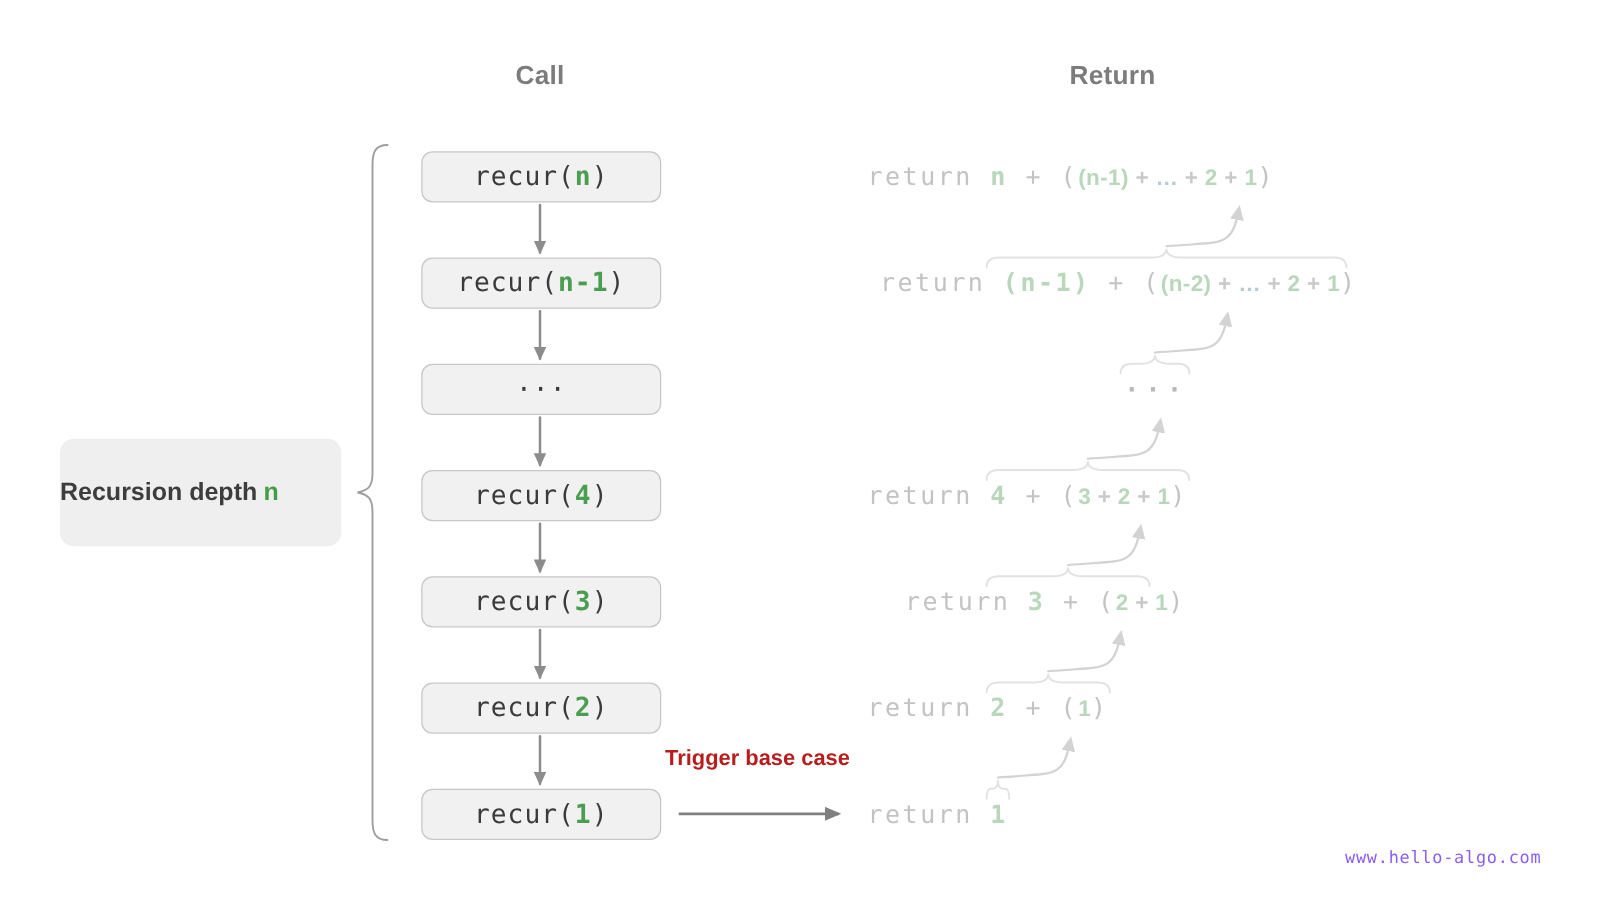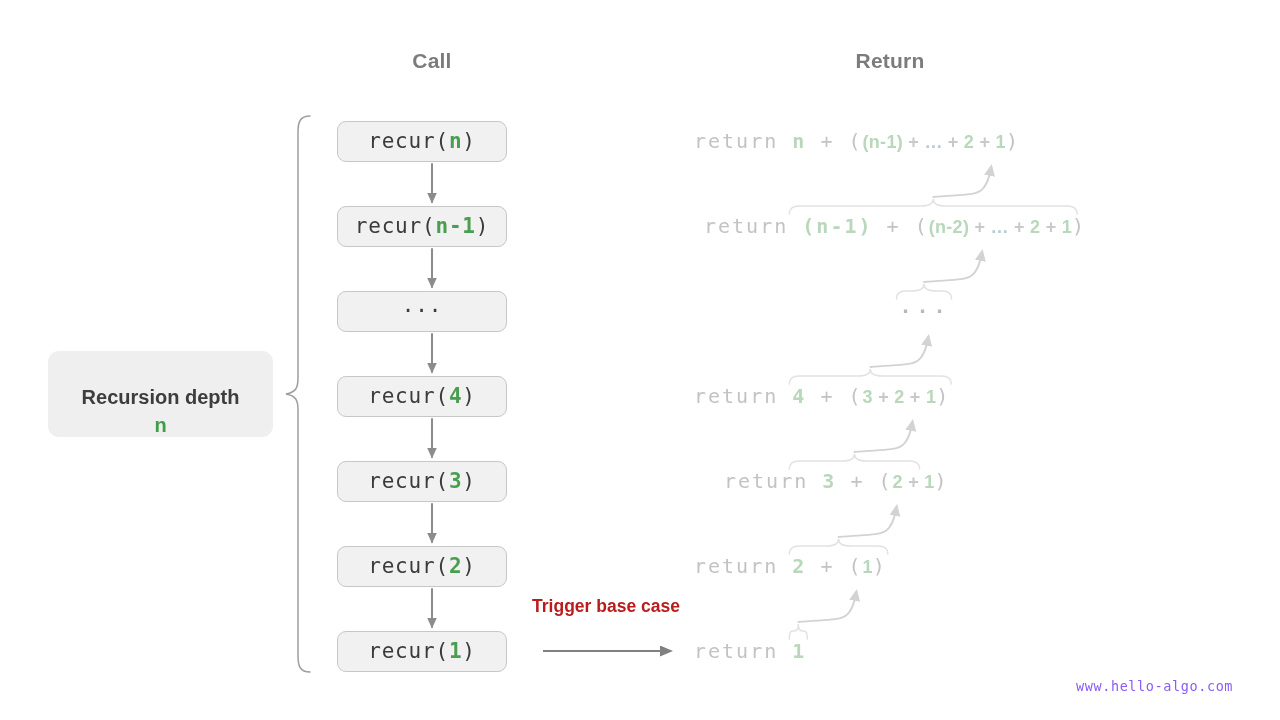--- a/index.html
+++ b/index.html
@@ -1,28 +1,28 @@
 <!DOCTYPE html>
 <html><head>
 <meta charset="utf-8">
 <style>
   html,body{margin:0;padding:0;background:#ffffff;}
   .stage{position:relative;width:1280px;height:720px;background:#ffffff;overflow:hidden;
          font-family:"Liberation Sans",sans-serif;}
   .hdr{position:absolute;top:49px;transform:translateX(-50%);font-size:21px;font-weight:700;
        color:#7c7c7c;letter-spacing:.2px;white-space:nowrap;}
-  .call-box{position:absolute;left:337px;width:170px;height:41px;background:#f1f1f1;
+  .call-box{position:absolute;left:337px;width:192px;height:41px;background:#f1f1f1;
             border:1.6px solid #c7c7c7;border-radius:9px;box-sizing:border-box;
             display:flex;align-items:center;justify-content:center;white-space:pre;
             font-family:"DejaVu Sans Mono",monospace;font-size:21px;letter-spacing:.8px;}
   .cd{color:#3b3b3b;}
   .cg{color:#4a9e50;font-weight:700;}
   .depth-box{position:absolute;left:48px;top:351px;width:225px;height:86px;background:#efefef;
-             border-radius:11px;display:flex;flex-direction:column;align-items:center;
-             justify-content:flex-end;gap:5px;}
+             border-radius:11px;display:flex;flex-direction:row;align-items:center;
+             justify-content:flex-start;gap:5px;}
   .depth-title{font-size:20px;font-weight:700;color:#3d3d3d;}
   .depth-value{font-size:20px;font-weight:700;color:#3f9e46;}
   .trigger{position:absolute;left:606px;top:596px;transform:translateX(-50%);font-size:17.5px;
            font-weight:700;color:#b91c1c;white-space:nowrap;}
   .return-row{position:absolute;left:694px;white-space:pre;
               font-family:"DejaVu Sans Mono",monospace;font-size:20px;}
   .return-row.centered{left:925px;transform:translateX(-50%);}
   .expr{display:inline;}
   .ret,.rg{font-size:20px;letter-spacing:2px;color:#c3c3c3;}
   .rv{font-size:20px;letter-spacing:2px;color:#b9d8bb;font-weight:700;}

